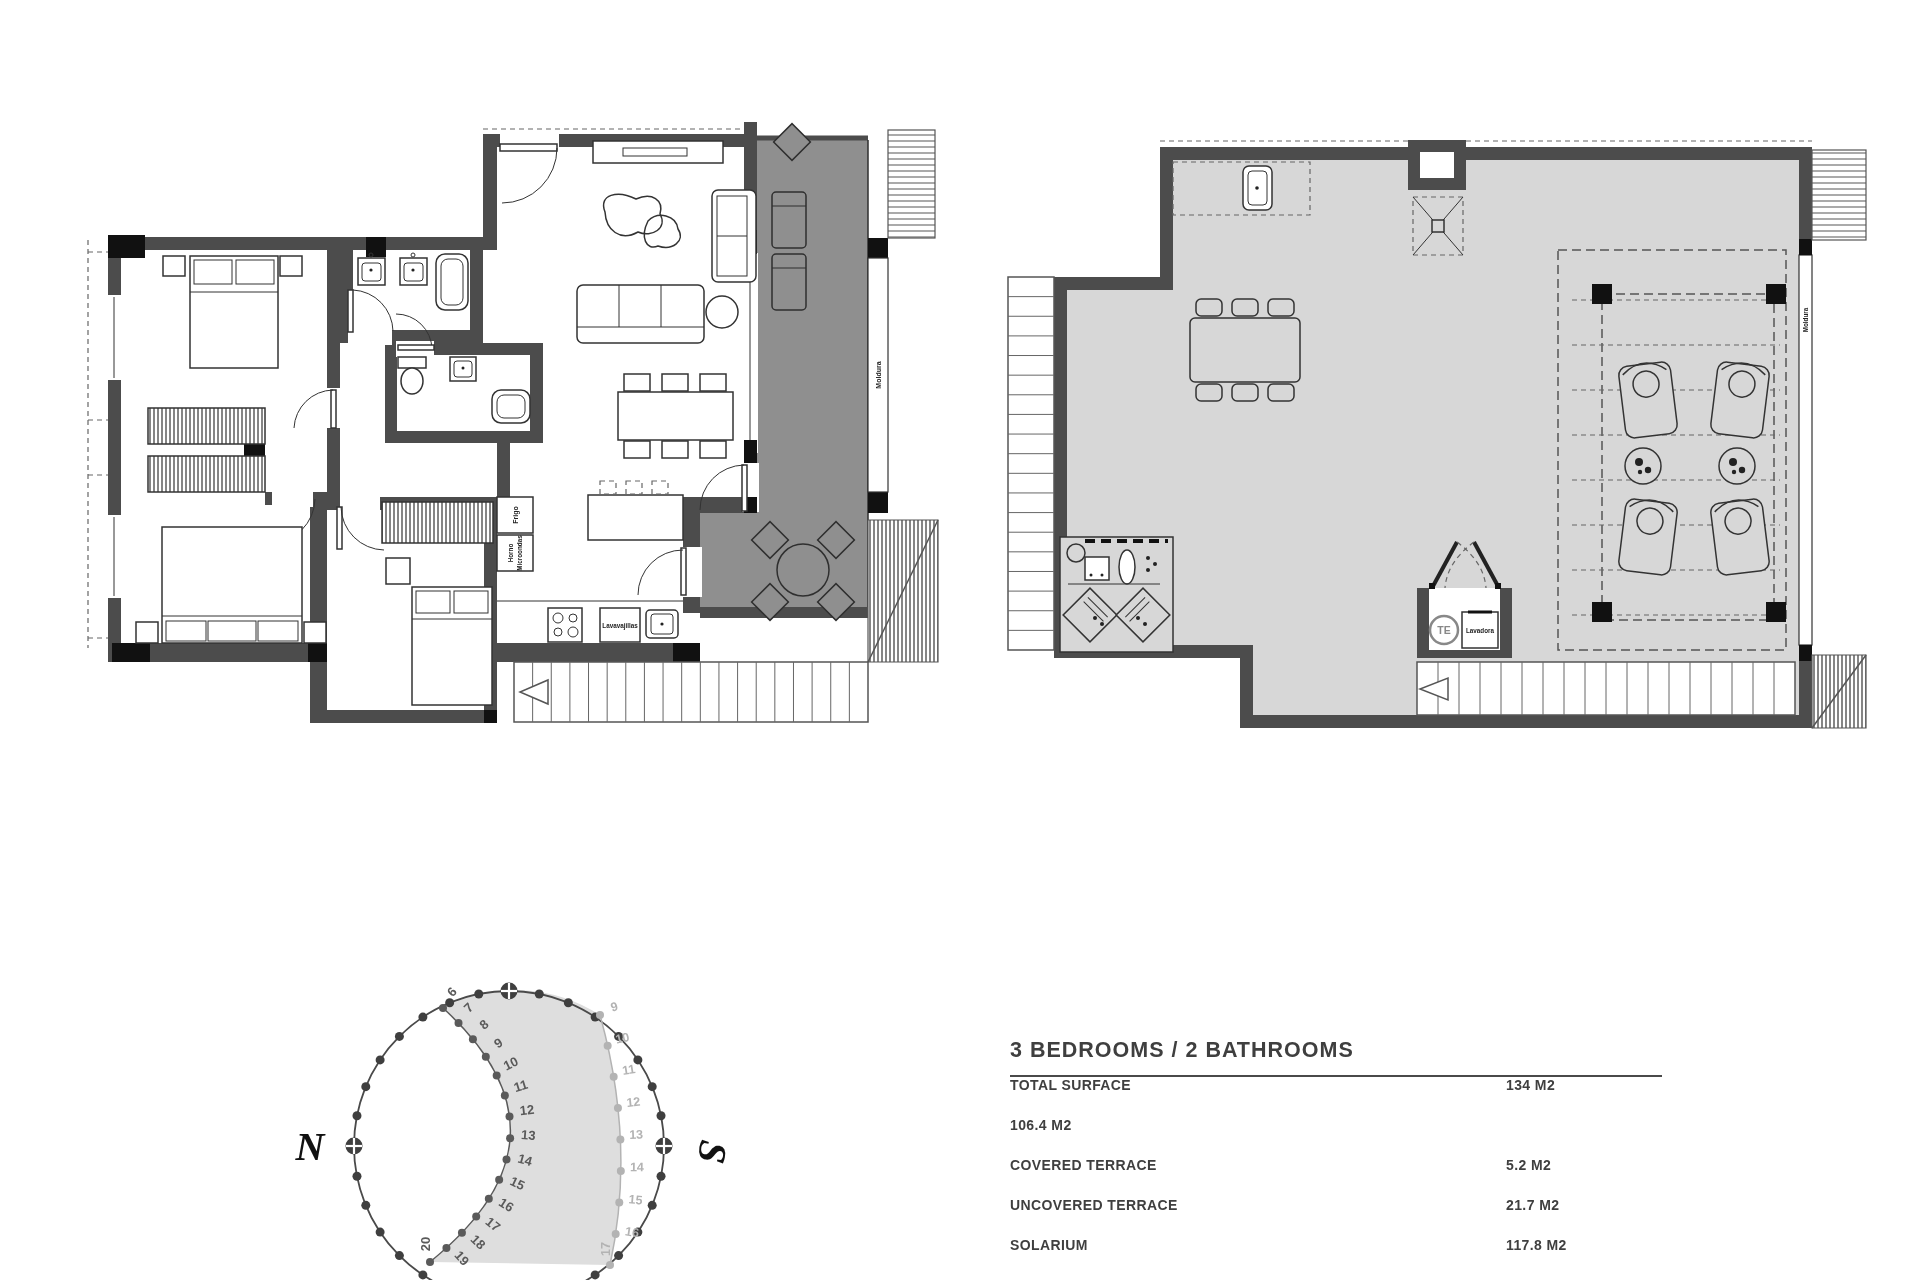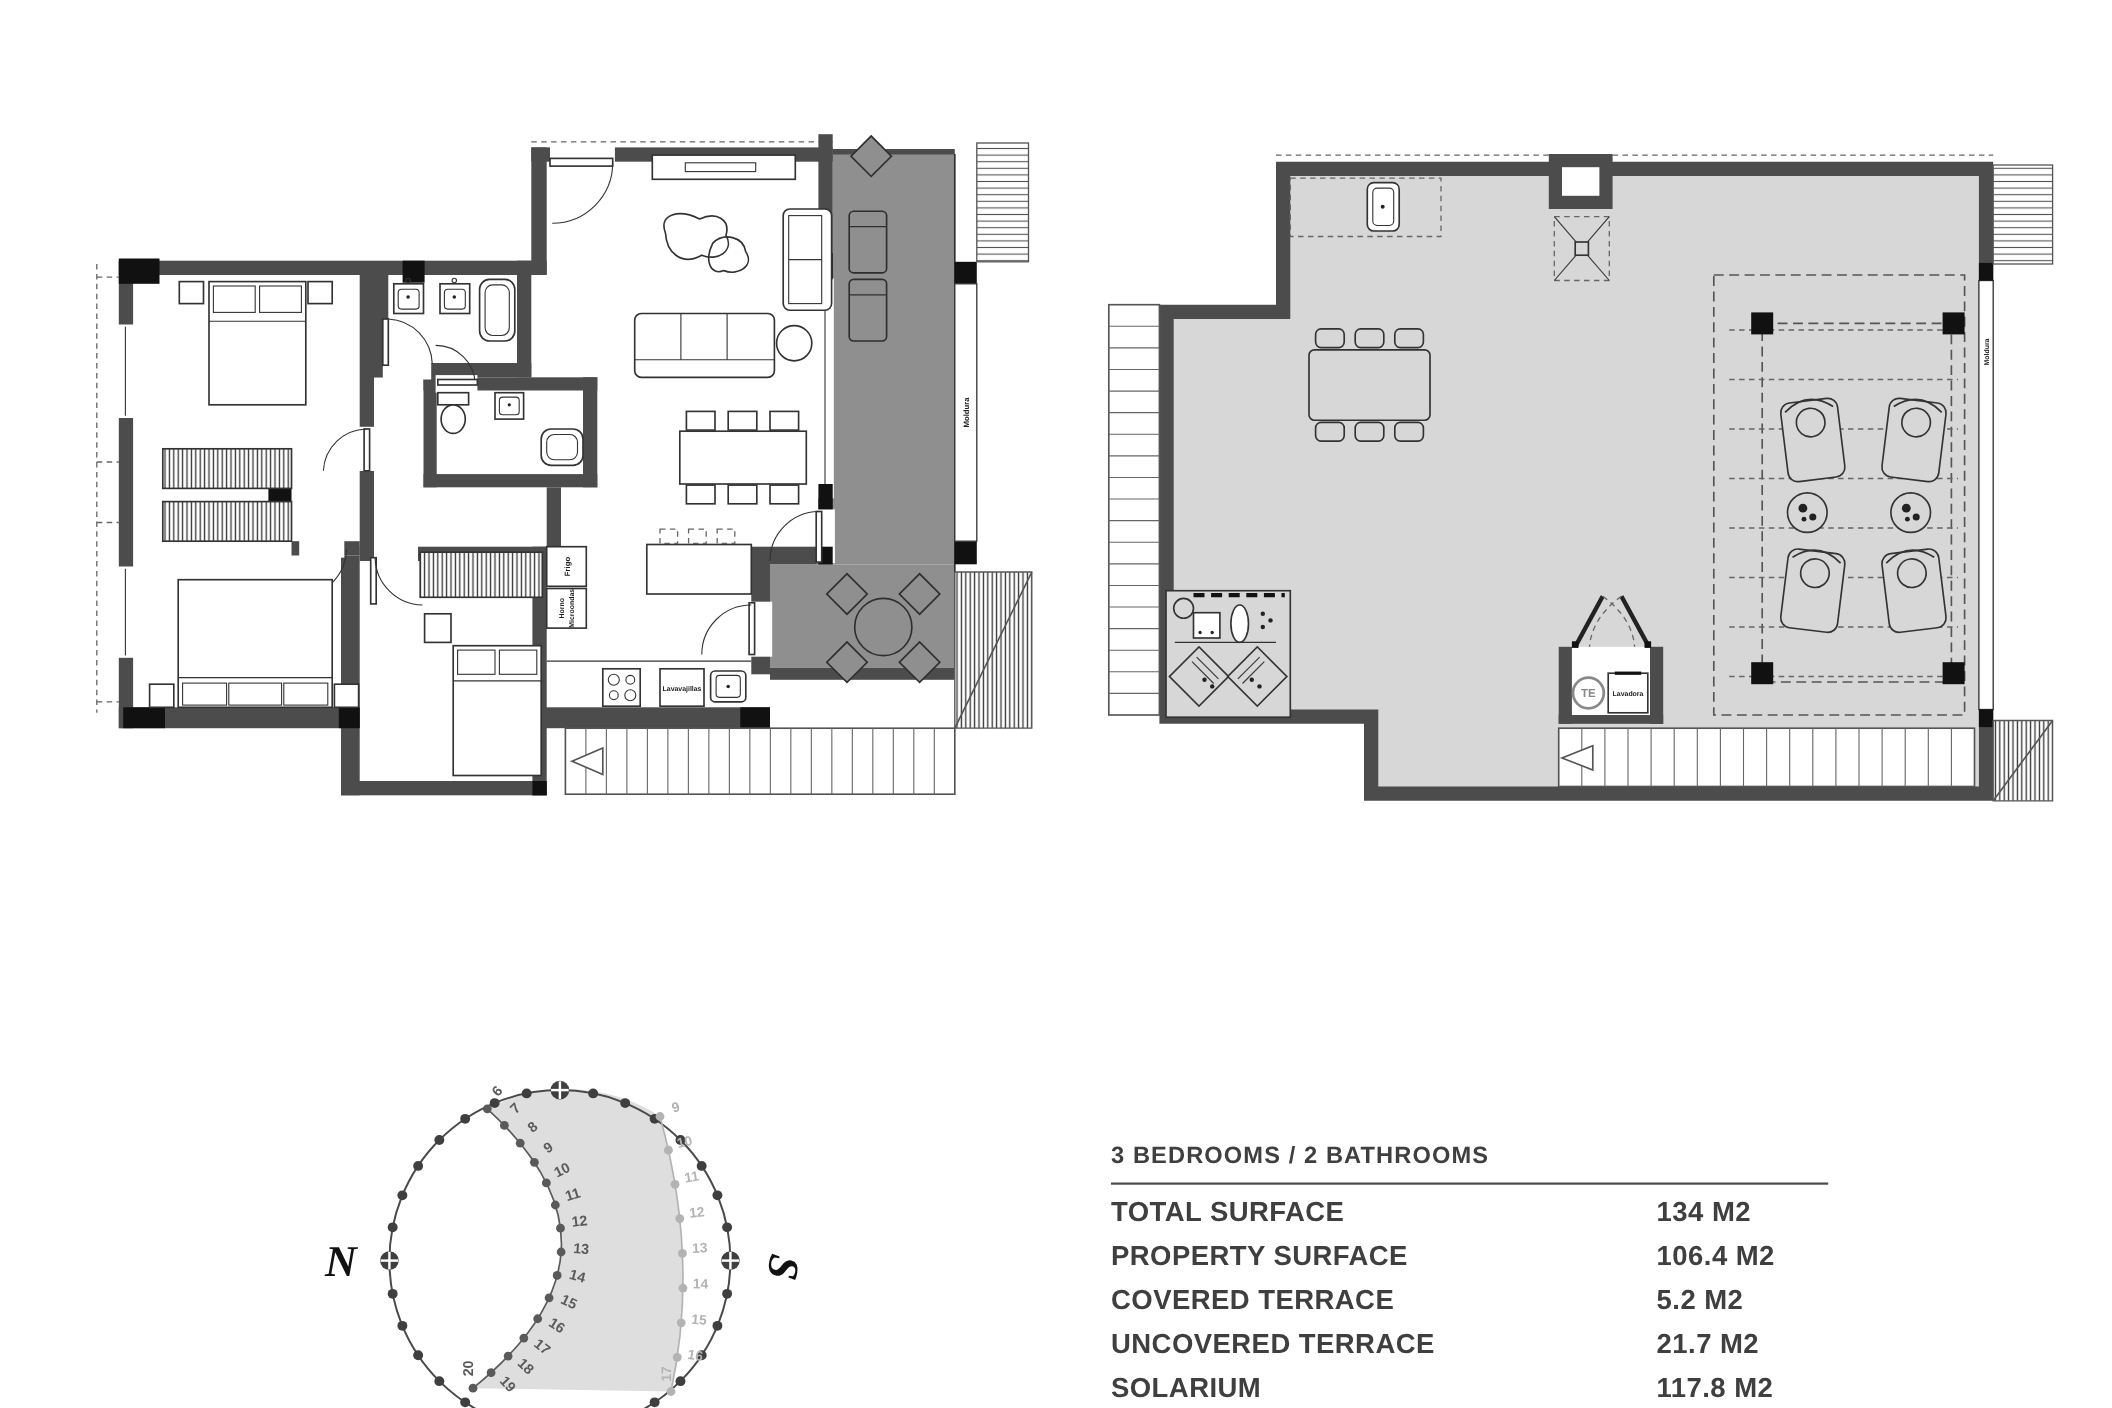--- a/index.html
+++ b/index.html
@@ -21,21 +21,21 @@
   .stair{fill:#fff;stroke:#555;stroke-width:1.5;}
   .tread{stroke:#666;stroke-width:1;}
   .tiny{font-size:7px;fill:#222;}
   .tiny2{font-size:6.3px;fill:#222;}
   .compassNS{font-family:"Liberation Serif",serif;font-style:italic;font-size:40px;fill:#111;}
   .hourDark{fill:#5a5a5a;font-size:13px;}
   .hourLight{fill:#b3b3b3;font-size:12.5px;}
   .specs{position:absolute;left:1010px;top:1038px;width:652px;color:var(--text);}
   .specs-title{font-size:21.5px;letter-spacing:1px;padding-bottom:12px;}
   .specs-rule{height:2px;background:#4a4a4a;}
-  .specs-row{display:flex;height:40px;align-items:flex-end;font-size:25px;letter-spacing:0.4px;}
+  .specs-row{display:flex;height:40px;align-items:flex-start;font-size:14px;letter-spacing:0.4px;}
   .specs-row:first-of-type{margin-top:8px;}
   .specs-row .lab{width:496px;}
 </style>
 </head>
 <body>
 
 <div id="page">
 
 <svg id="plan-svg" width="1920" height="1280" viewBox="0 0 1920 1280">
   <defs>
@@ -595,21 +595,20 @@
 
 
 <div class="specs">
   <div class="specs-title">3 BEDROOMS / 2 BATHROOMS</div>
   <div class="specs-rule"></div>
   <div class="specs-row">
     <span class="lab">TOTAL SURFACE</span>
     <span class="val">134 M2</span>
   </div>
   <div class="specs-row">
-    <span class="lab">PROPERTY SURFACE</span>
     <span class="val">106.4 M2</span>
   </div>
   <div class="specs-row">
     <span class="lab">COVERED TERRACE</span>
     <span class="val">5.2 M2</span>
   </div>
   <div class="specs-row">
     <span class="lab">UNCOVERED TERRACE</span>
     <span class="val">21.7 M2</span>
   </div>

